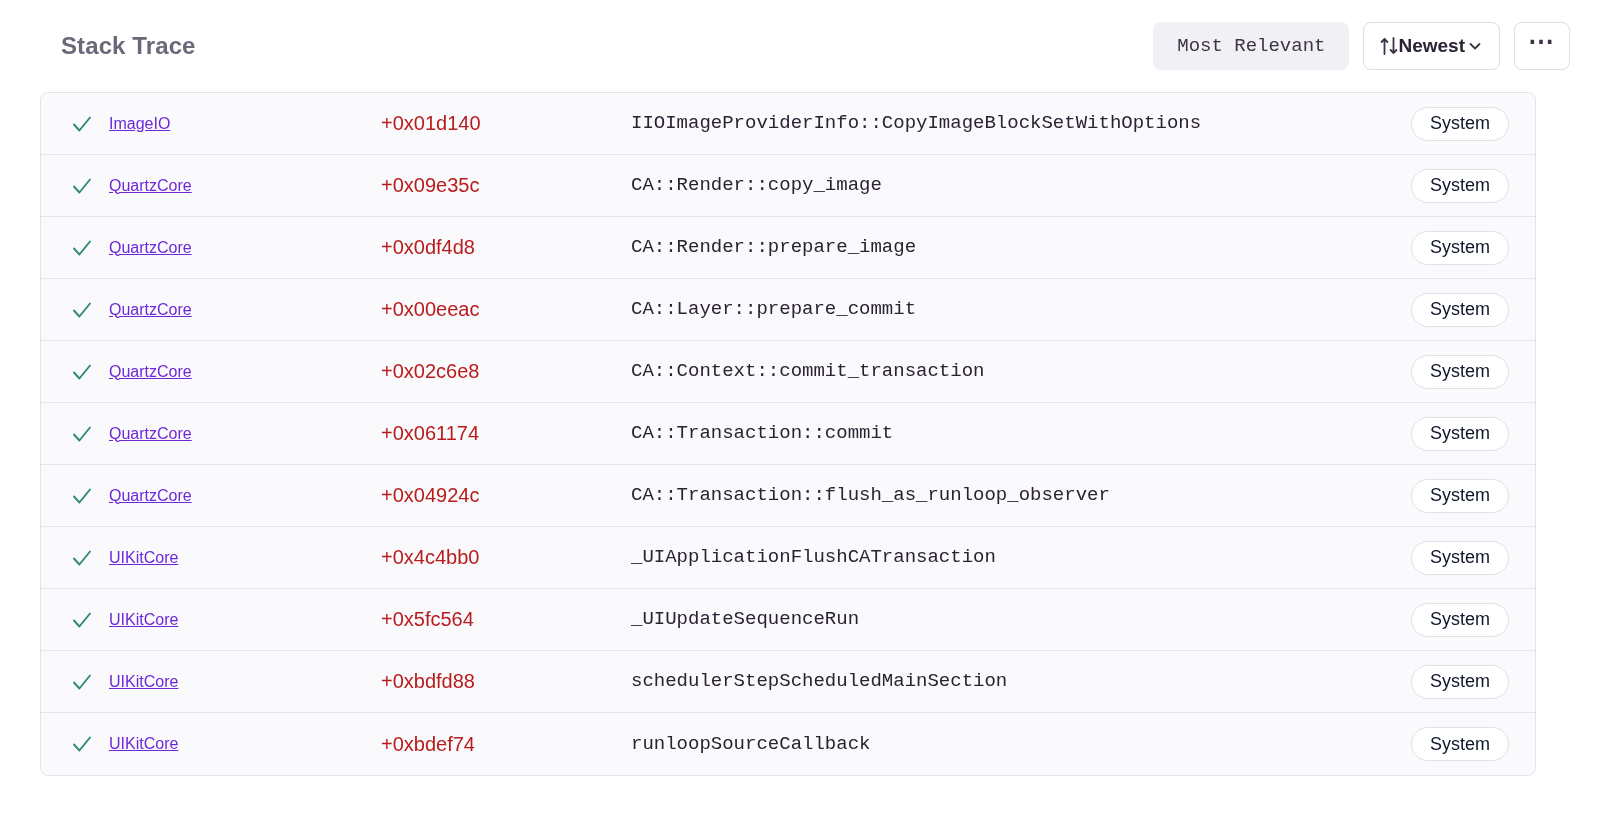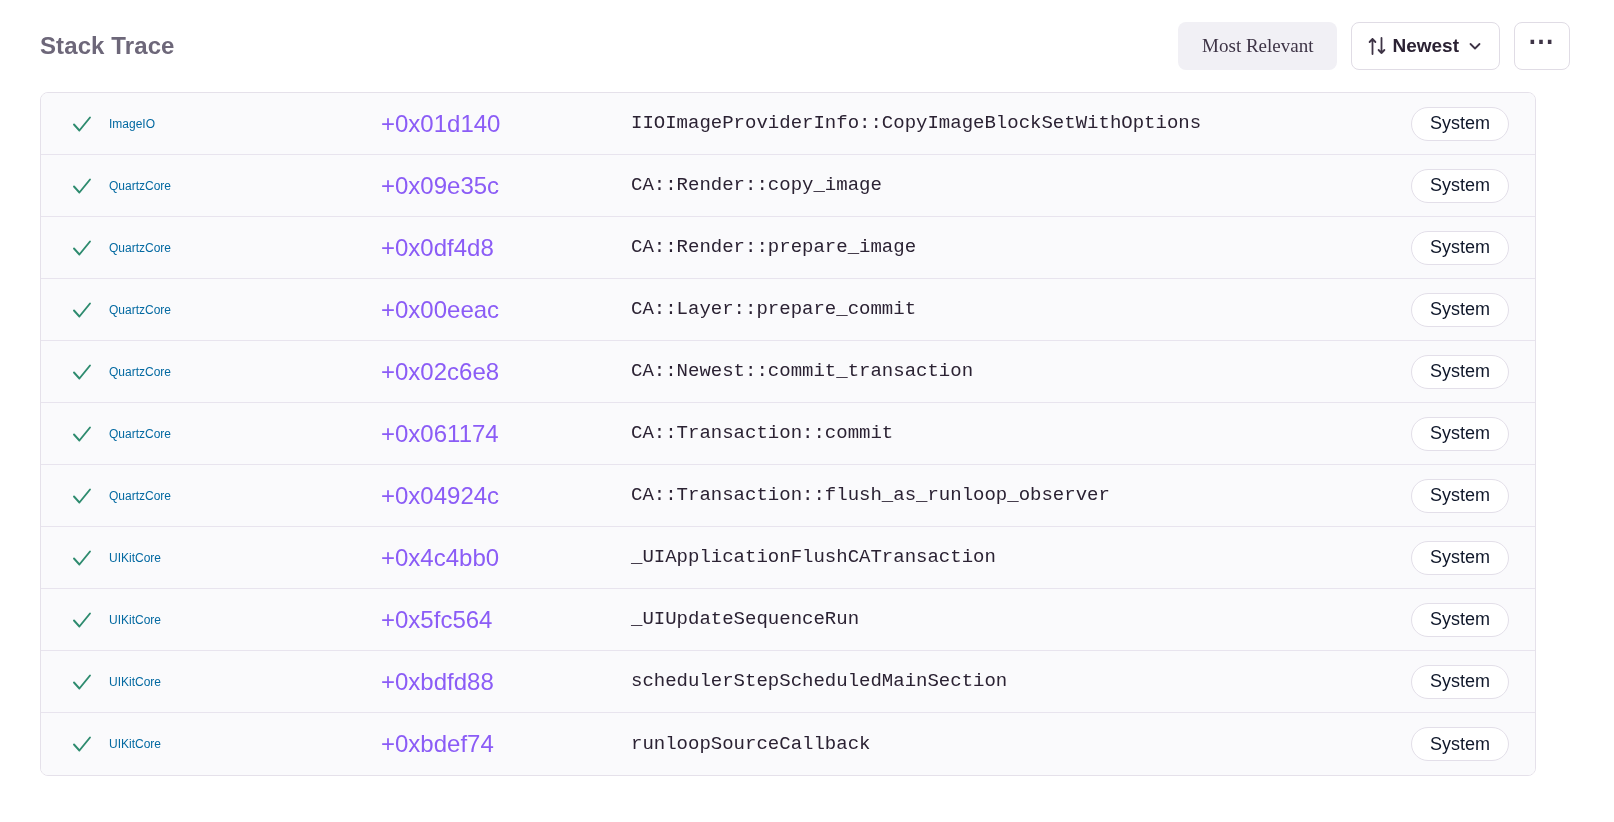--- a/index.html
+++ b/index.html
@@ -24,20 +24,21 @@
   }
 
   
   .header {
     display: flex;
     align-items: center;
     justify-content: space-between;
     height: 92px;
     padding: 0 4px 0 0;
     box-sizing: border-box;
+    margin-left: 21px;
   }
 
   .panel-title {
     font-size: 24px;
     font-weight: bold;
     color: #6d6779;
     letter-spacing: 0.1px;
     white-space: nowrap;
   }
 
@@ -64,35 +65,35 @@
     height: 48px;
     padding: 12px 22px;
     box-sizing: border-box;
     font-size: 19px;
     color: #3e3446;
     background: transparent;
     border: 2px solid transparent;
     border-radius: 8px;
     cursor: pointer;
     white-space: nowrap;
-    font-family: Liberation Serif, serif;
+    font-family: Liberation Mono, monospace;
   }
   .seg-btn.active {
     background: #ffffff;
     border: 2px solid #6559c5;
     font-weight: bold;
     color: #2b2233;
     box-shadow: 0 1px 2px rgba(43,34,51,0.06);
   }
 
   
   .obtn {
     display: flex;
     align-items: center;
-    gap: 6px;
+    gap: 0;
     height: 48px;
     padding: 0 16px;
     box-sizing: border-box;
     background: #ffffff;
     border: 1px solid #e0dce5;
     border-radius: 8px;
     font-size: 19px;
     font-weight: bold;
     color: #2b2233;
     cursor: pointer;
@@ -150,31 +151,32 @@
     flex: none;
     width: 38px;
     display: flex;
     align-items: center;
   }
   .check-glyph { width: 22px; height: 22px; display:block; }
 
   .col-module {
     flex: none;
     width: 272px;
-    font-size: 12px;
-    color: #0369a1;
+    font-size: 16px;
+    color: #6d28d9;
     white-space: nowrap;
     overflow: hidden;
+    text-decoration: underline;
   }
 
   .col-offset {
     flex: none;
     width: 250px;
-    font-size: 24px;
-    color: #8b5cf6;
+    font-size: 20px;
+    color: #b91c1c;
     white-space: nowrap;
   }
 
   .col-symbol {
     flex: 1 1 auto;
     font-family: Liberation Mono, monospace;
     font-size: 19px;
     color: #2b2233;
     line-height: 1.62;
     word-break: break-all;
@@ -294,21 +296,21 @@
     </div>
 
     <div class="frame-row">
       <div class="col-check">
         <svg class="check-glyph" viewBox="0 0 22 22" fill="none">
           <path d="M3 11.5L8.4 17.5L19 4.5" stroke="#2e8b6f" stroke-width="1.9" stroke-linecap="round" stroke-linejoin="round"></path>
         </svg>
       </div>
       <div class="col-module">QuartzCore</div>
       <div class="col-offset">+0x02c6e8</div>
-      <div class="col-symbol">CA::Newest::commit_transaction</div>
+      <div class="col-symbol">CA::Context::commit_transaction</div>
       <div class="col-badge">
         <span class="badge">System</span>
       </div>
     </div>
 
     <div class="frame-row">
       <div class="col-check">
         <svg class="check-glyph" viewBox="0 0 22 22" fill="none">
           <path d="M3 11.5L8.4 17.5L19 4.5" stroke="#2e8b6f" stroke-width="1.9" stroke-linecap="round" stroke-linejoin="round"></path>
         </svg>

